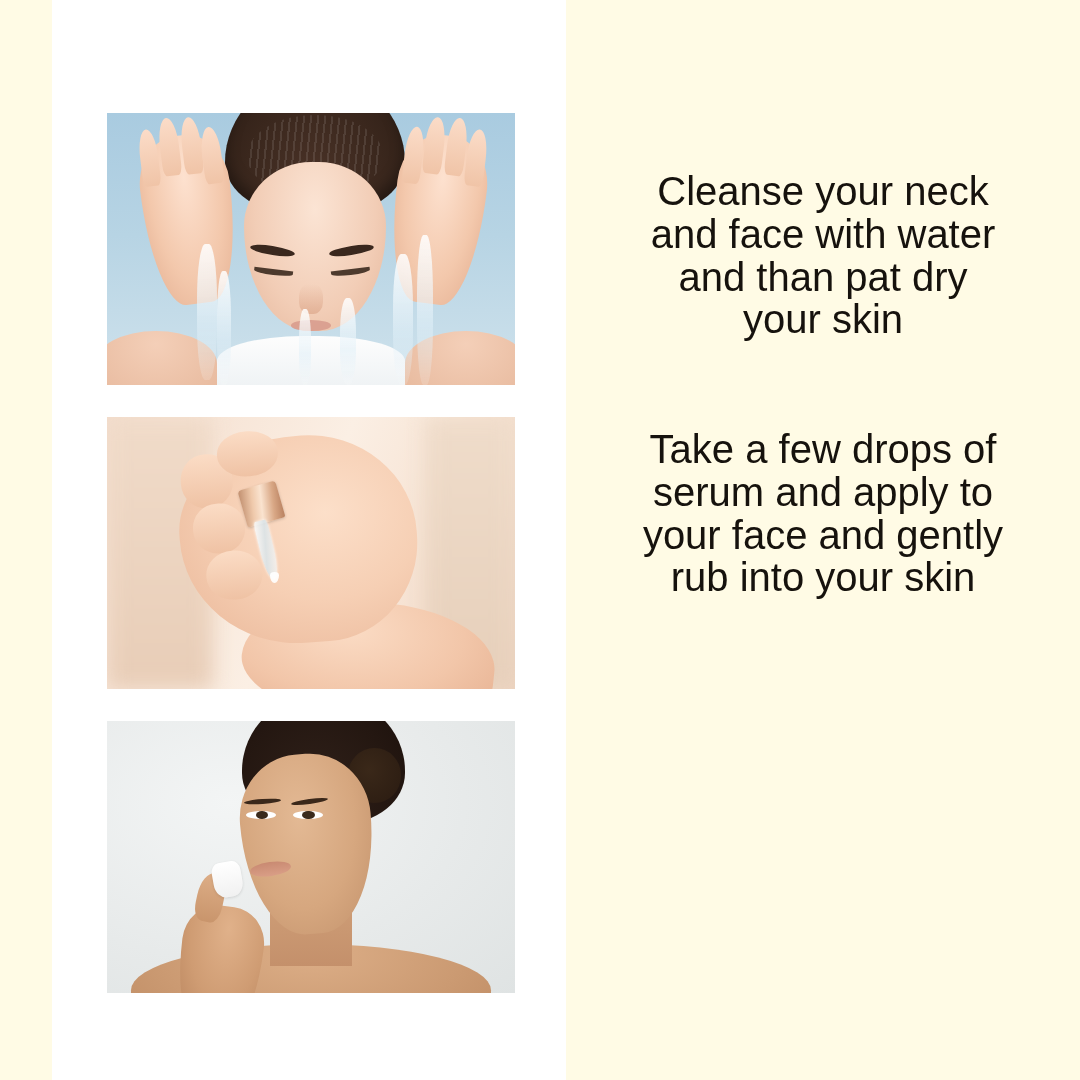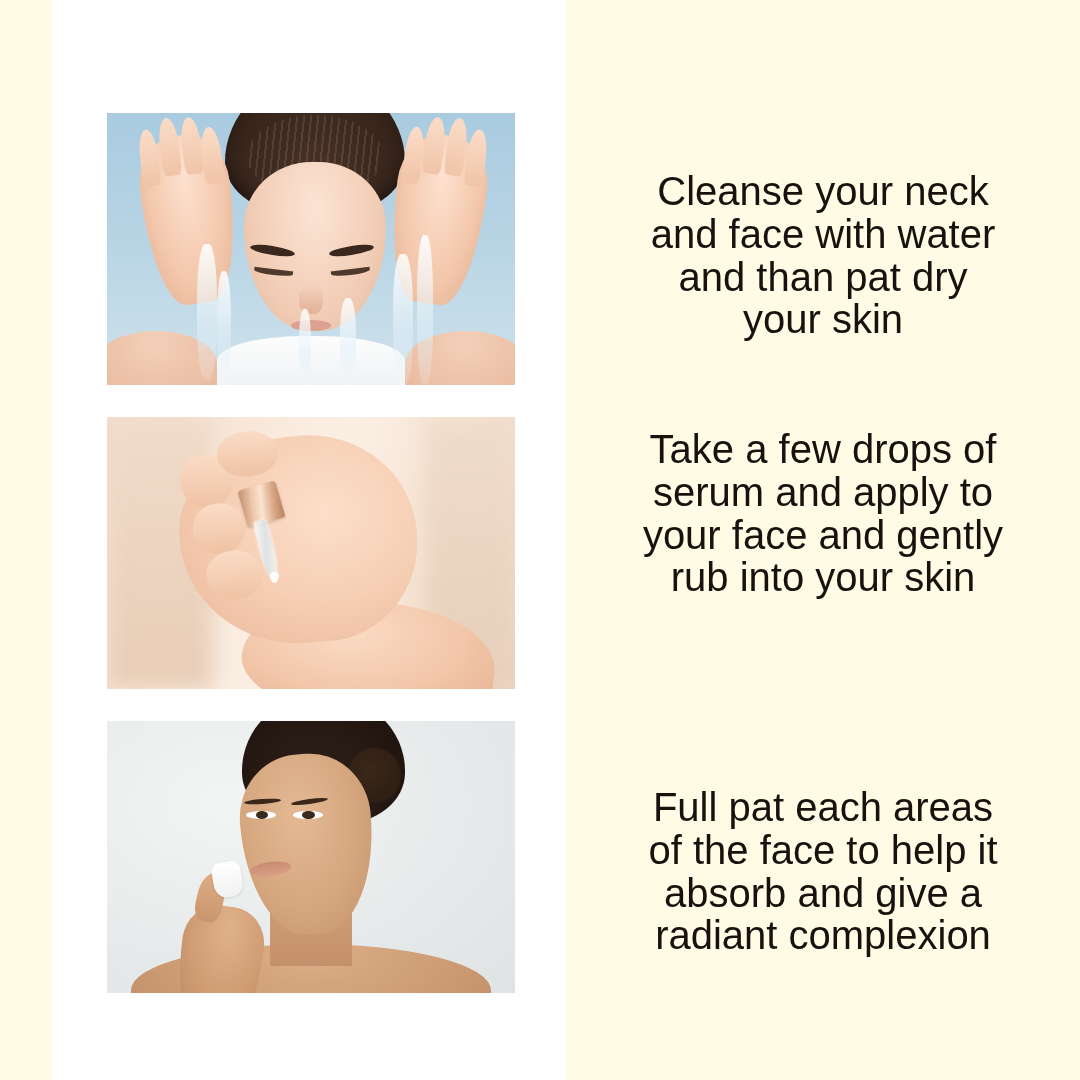--- a/index.html
+++ b/index.html
@@ -464,18 +464,14 @@
   </div>
 
   <div class="step-text s1">Cleanse your neck
 and face with water
 and than pat dry
 your skin</div>
   <div class="step-text s2">Take a few drops of
 serum and apply to
 your face and gently
 rub into your skin</div>
-  <div class="step-text s3">Full pat each areas
-of the face to help it
-absorb and give a
-radiant complexion</div>
 
 </div>
 
 </body></html>

